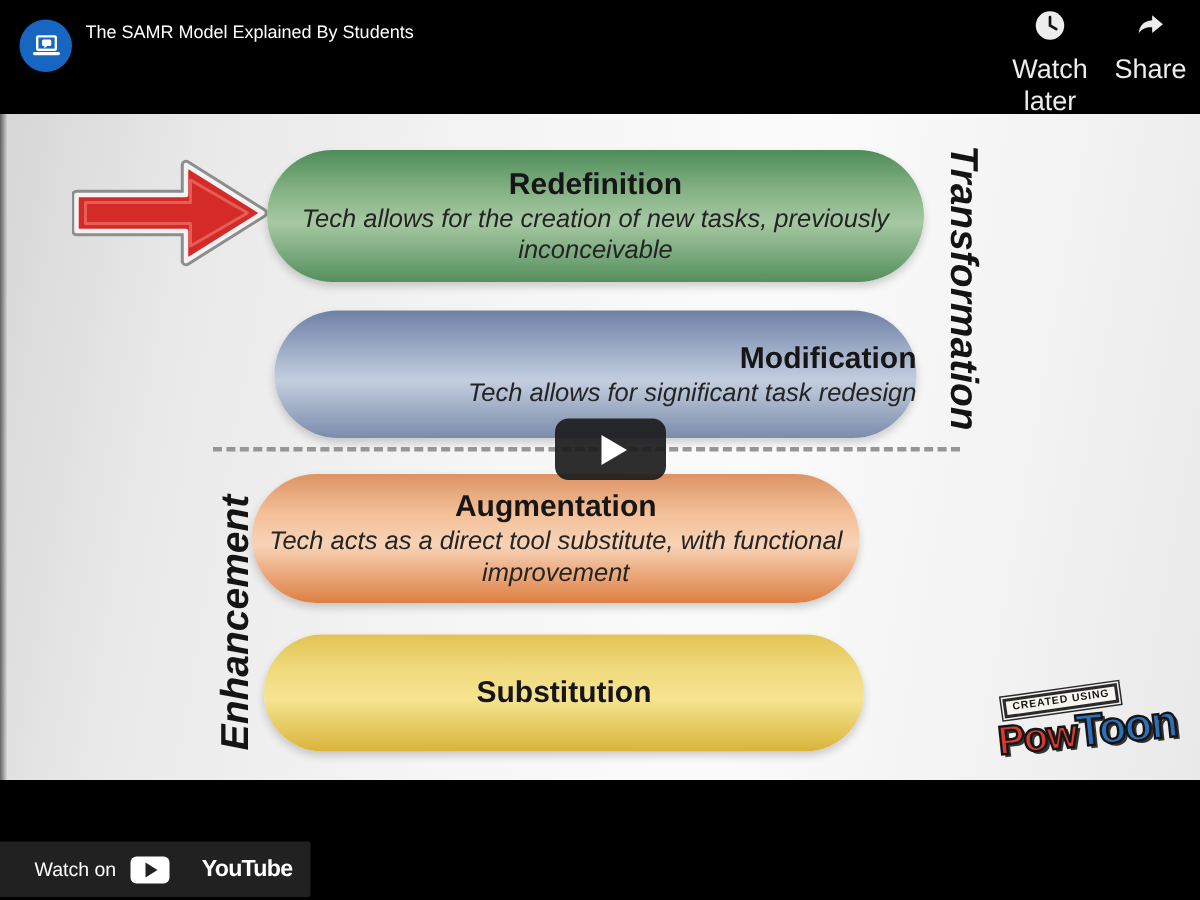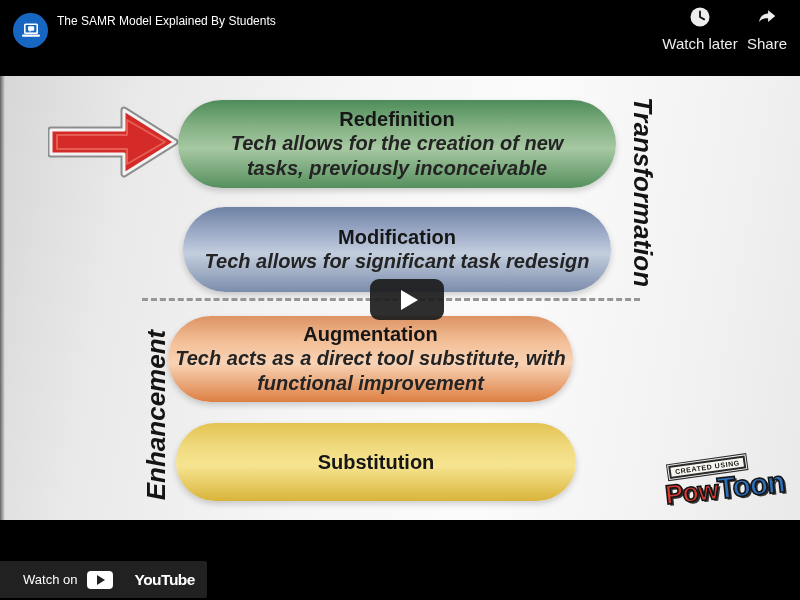--- a/index.html
+++ b/index.html
@@ -7,21 +7,21 @@
   .player{position:relative;width:800px;height:600px;background:#000;}
 
   
   .slide{position:absolute;left:0;top:76px;width:800px;height:444px;
     background:linear-gradient(100deg,#d6d6d6 0%,#e9e9e9 16%,#f6f6f6 42%,#fbfbfb 62%,#f0f0f0 88%,#e9e9e9 100%);}
   .slide::before{content:"";position:absolute;left:0;top:0;width:5px;height:100%;
     background:linear-gradient(90deg,rgba(0,0,0,.55),rgba(0,0,0,0));}
   .pill{position:absolute;border-radius:48px;box-shadow:0 3px 6px rgba(0,0,0,.18);
     display:flex;flex-direction:column;align-items:center;justify-content:center;text-align:center;}
   .pill-name{font-weight:bold;font-size:20px;color:#161616;line-height:1.2;}
-  .pill-desc{font-style:italic;font-size:20px;color:#242424;line-height:1.25;max-width:392px;font-weight:bold;}
+  .pill-desc{font-style:italic;font-size:17px;color:#242424;line-height:1.25;max-width:392px;}
   .pill-green {left:178px;top:24px; width:438px;height:88px;}
   .pill-blue  {left:183px;top:131px;width:428px;height:85px;}
   .pill-orange{left:168px;top:240px;width:405px;height:86px;}
   .pill-yellow{left:176px;top:347px;width:400px;height:78px;}
   .dashed-line{position:absolute;left:142px;top:222px;width:498px;height:0;
     border-top:3px dashed #969696;}
   .axis-label{position:absolute;font-weight:bold;font-style:italic;font-size:26px;color:#141414;
     text-align:center;white-space:nowrap;}
   .axis-right{left:533px;top:101px;width:220px;height:30px;line-height:30px;transform:rotate(90deg);}
   .axis-left {left:46px; top:324px;width:220px;height:30px;line-height:30px;transform:rotate(-90deg);}
@@ -43,21 +43,21 @@
   .brand-blue{color:#2e6fba;font-size:30px;}
 
   
   .topbar{position:absolute;left:0;top:0;width:800px;height:76px;
     background:linear-gradient(180deg,rgba(0,0,0,1) 0%,rgba(0,0,0,1) 72%,rgba(0,0,0,0) 100%);z-index:10;}
   .avatar{position:absolute;left:13px;top:13px;width:35px;height:35px;border-radius:50%;
     background:#1766c2;display:flex;align-items:center;justify-content:center;cursor:pointer;}
   .vid-title{position:absolute;left:57px;top:14px;font-size:12px;color:#fff;cursor:pointer;
     white-space:nowrap;max-width:540px;overflow:hidden;text-overflow:ellipsis;}
   .tb-btn{position:absolute;top:6px;width:80px;text-align:center;color:#ededed;cursor:pointer;}
-  .tb-btn .lbl{display:block;margin-top:3px;font-size:15px;}
+  .tb-btn .lbl{display:block;margin-top:3px;font-size:18px;}
   .btn-watchlater{left:660px;}
   .btn-share{left:727px;}
 
   
   .watch-on{position:absolute;left:0;top:561px;height:37px;background:#212121;
     border-radius:0 2px 2px 0;display:flex;align-items:center;padding:0 12px 0 23px;cursor:pointer;z-index:10;}
   .watch-on-text{color:#fff;font-size:13px;margin-right:10px;}
   .yt-badge{width:26px;height:18px;background:#fff;border-radius:4px;
     display:flex;align-items:center;justify-content:center;margin-right:5px;}
   .yt-badge-tri{width:0;height:0;border-left:8px solid #212121;border-top:5px solid transparent;border-bottom:5px solid transparent;margin-left:2px;}
@@ -74,21 +74,21 @@
       <polygon points="3,27 76,27 76,7 127,39 76,71 76,51 3,51" fill="none" stroke="#8d8d8d" stroke-width="7" stroke-linejoin="round"></polygon>
       <polygon class="fill" points="3,27 76,27 76,7 127,39 76,71 76,51 3,51" fill="#d42b28" stroke="#f3f3f3" stroke-width="3" stroke-linejoin="round"></polygon>
       <polygon points="9,32 79,32 79,17 117,39 79,61 79,46 9,46" fill="none" stroke="#ea6a60" stroke-width="2" stroke-linejoin="round" opacity="0.8"></polygon>
     </svg>
 
     <div class="pill pill-green" style="background: linear-gradient(rgb(78, 140, 90) 0%, rgb(132, 177, 132) 30%, rgb(166, 200, 162) 55%, rgb(85, 143, 93) 100%);">
       <div class="pill-name">Redefinition</div>
       <div class="pill-desc">Tech allows for the creation of new tasks, previously inconceivable</div>
     </div>
 
-    <div class="pill pill-blue" style="background: linear-gradient(rgb(110, 129, 164) 0%, rgb(157, 171, 199) 30%, rgb(195, 206, 222) 55%, rgb(123, 140, 171) 100%);">
+    <div class="pill pill-blue" style="background: linear-gradient(rgb(110, 129, 164) 0%, rgb(157, 171, 199) 30%, rgb(195, 206, 222) 55%, rgb(123, 140, 171) 100%); align-items: flex-end;">
       <div class="pill-name">Modification</div>
       <div class="pill-desc">Tech allows for significant task redesign</div>
     </div>
 
     <div class="dashed-line"></div>
 
     <div class="pill pill-orange" style="background: linear-gradient(rgb(221, 147, 100) 0%, rgb(243, 191, 151) 30%, rgb(248, 211, 182) 55%, rgb(221, 127, 66) 100%);">
       <div class="pill-name">Augmentation</div>
       <div class="pill-desc">Tech acts as a direct tool substitute, with functional improvement</div>
     </div>

